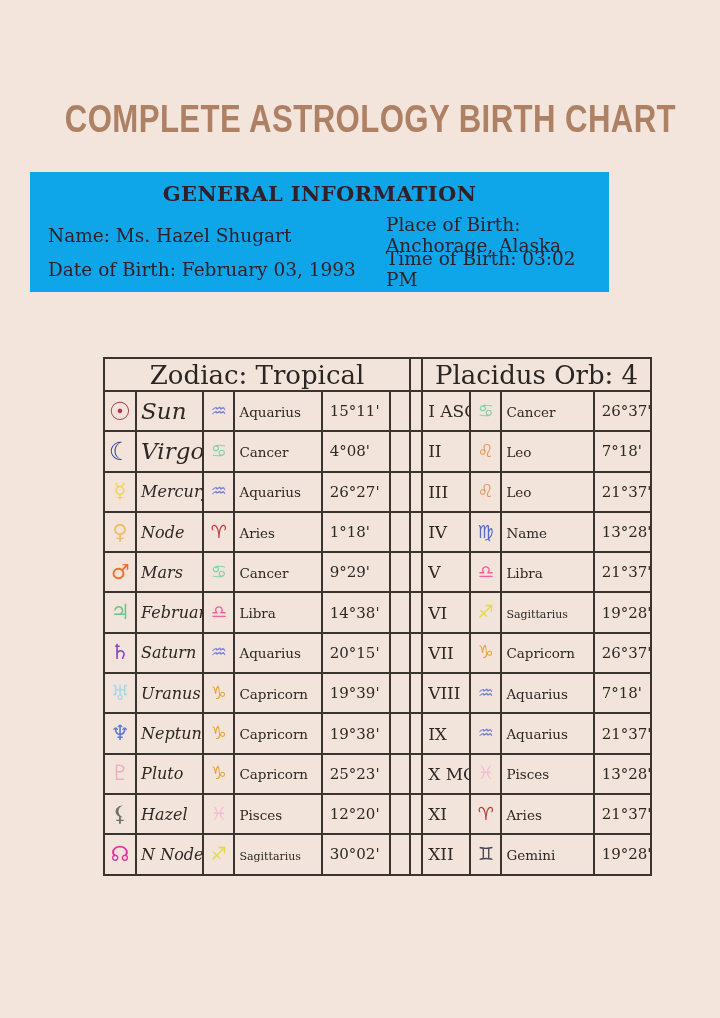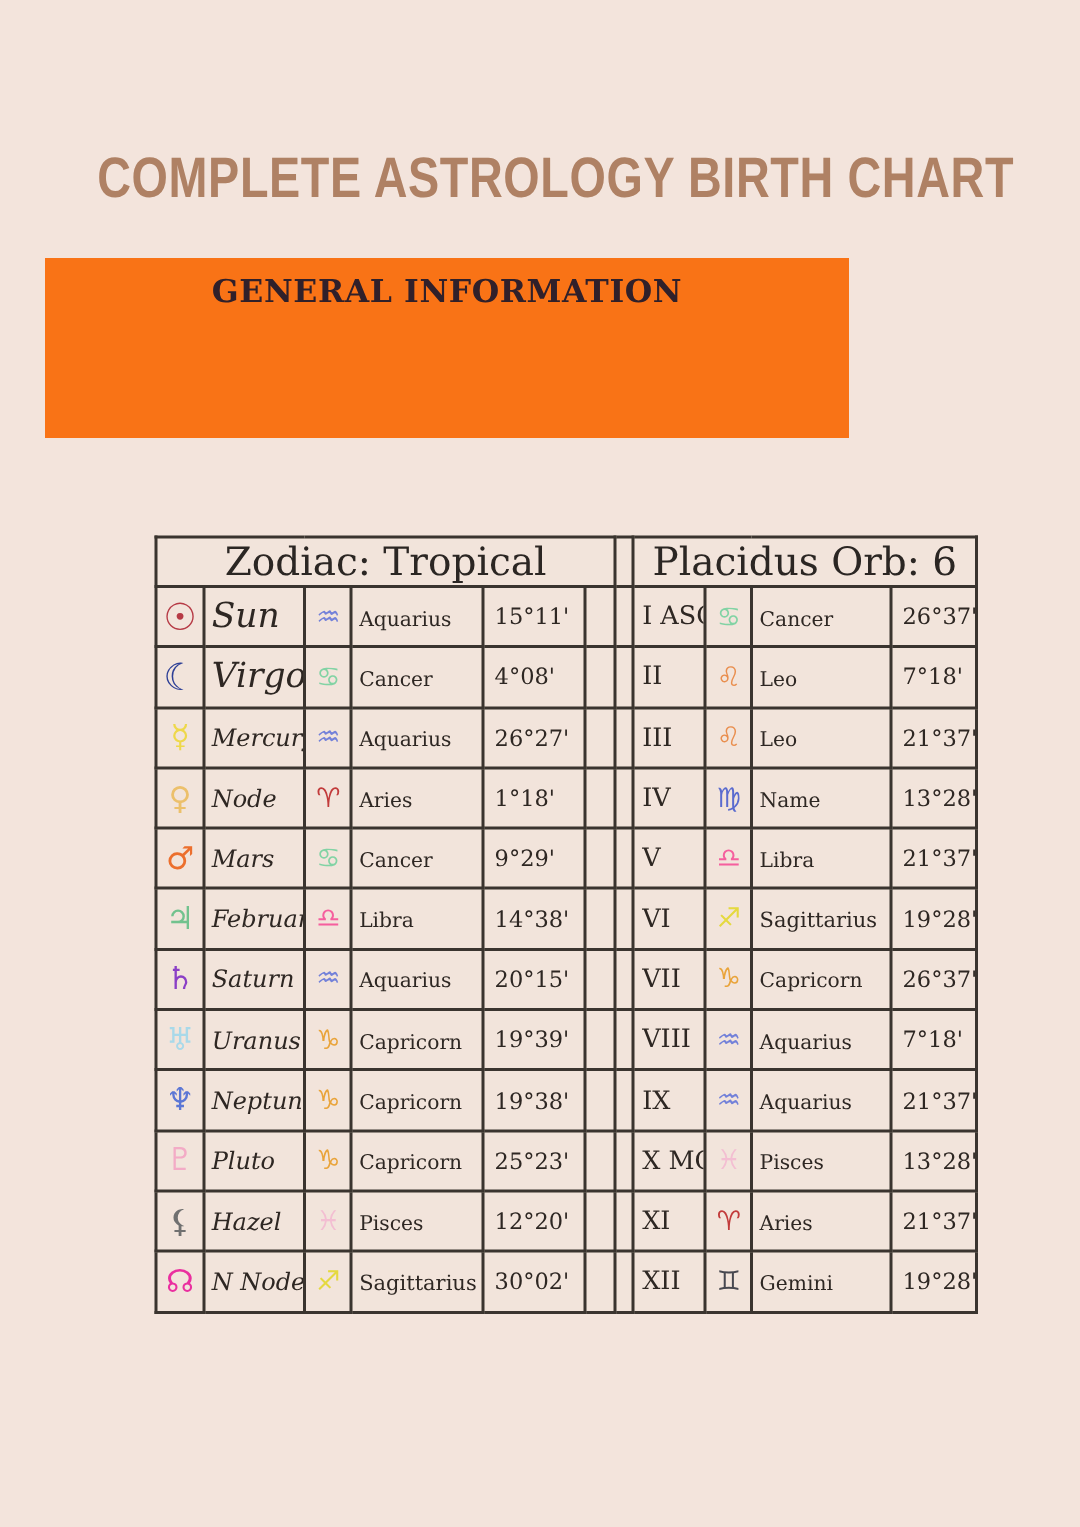--- a/index.html
+++ b/index.html
@@ -24,22 +24,22 @@
     transform: scaleX(0.82);
     transform-origin: center;
     letter-spacing: 0.5px;
     white-space: nowrap;
   }
 
   
   .info-box {
     position: absolute;
     top: 172px; left: 30px;
-    width: 536px; height: 120px;
-    background: #f97316;
+    width: 579px; height: 120px;
+    background: #0ea5e9;
   }
   .info-heading {
     margin-top: 9px;
     text-align: center;
     font-size: 21px;
     font-weight: bold;
     letter-spacing: 0.4px;
     color: #30202a;
   }
   .info-grid {
@@ -81,31 +81,37 @@
   tbody tr { height: 40.3px; }
   .icon-cell { text-align: center; }
   .icon { font-family: "DejaVu Sans", sans-serif; line-height: 1; }
   .picon { font-size: 21px; }
   .sicon { font-size: 18px; }
   .pname-cell { font-size: 16px; padding-left: 4px; font-style: italic; }
   tbody tr:nth-child(1) .pname-cell, tbody tr:nth-child(2) .pname-cell { font-size: 23px; }
   tbody tr:nth-child(1) .picon, tbody tr:nth-child(2) .picon { font-size: 25px; }
   .sname-cell { padding-left: 4px; }
   .sname { font-size: 13.5px; }
-  .sname.sm { font-size: 14px; }
+  .sname.sm { font-size: 11px; }
   .deg-cell { font-size: 15px; padding-left: 7px; }
   .house-cell { font-size: 17px; padding-left: 5px; }
 </style>
 </head>
 <body>
 
 <div class="title">COMPLETE ASTROLOGY BIRTH CHART</div>
 
 <div class="info-box">
   <div class="info-heading">GENERAL INFORMATION</div>
+  <div class="info-grid">
+    <div>Name: Ms. Hazel Shugart</div>
+    <div>Date of Birth: February 03, 1993</div>
+    <div>Place of Birth: Anchorage, Alaska</div>
+    <div>Time of Birth: 03:02 PM</div>
+  </div>
 </div>
 
 <div class="table-wrap">
   <table>
     <colgroup>
       <col style="width:32px">
         <col style="width:67px">
         <col style="width:31px">
       <col style="width:87px">
         <col style="width:68px">
@@ -113,21 +119,21 @@
       <col style="width:12px">
         <col style="width:48px">
         <col style="width:31px">
       <col style="width:92px">
         <col style="width:57px">
     </colgroup>
     <thead>
       <tr>
         <th colspan="6">Zodiac: Tropical</th>
         <th></th>
-        <th colspan="4">Placidus Orb: 6</th>
+        <th colspan="4">Placidus Orb: 4</th>
       </tr>
     </thead>
     <tbody id="tbody">
   <tr>
     <td class="icon-cell"><span class="icon picon" style="color: rgb(182, 58, 69);">☉</span></td>
     <td class="pname-cell">Sun</td>
     <td class="icon-cell"><span class="icon sicon" style="color: rgb(115, 129, 217);">♒</span></td>
     <td class="sname-cell"><span class="sname">Aquarius</span></td>
     <td class="deg-cell">15°11'</td>
     <td></td>

